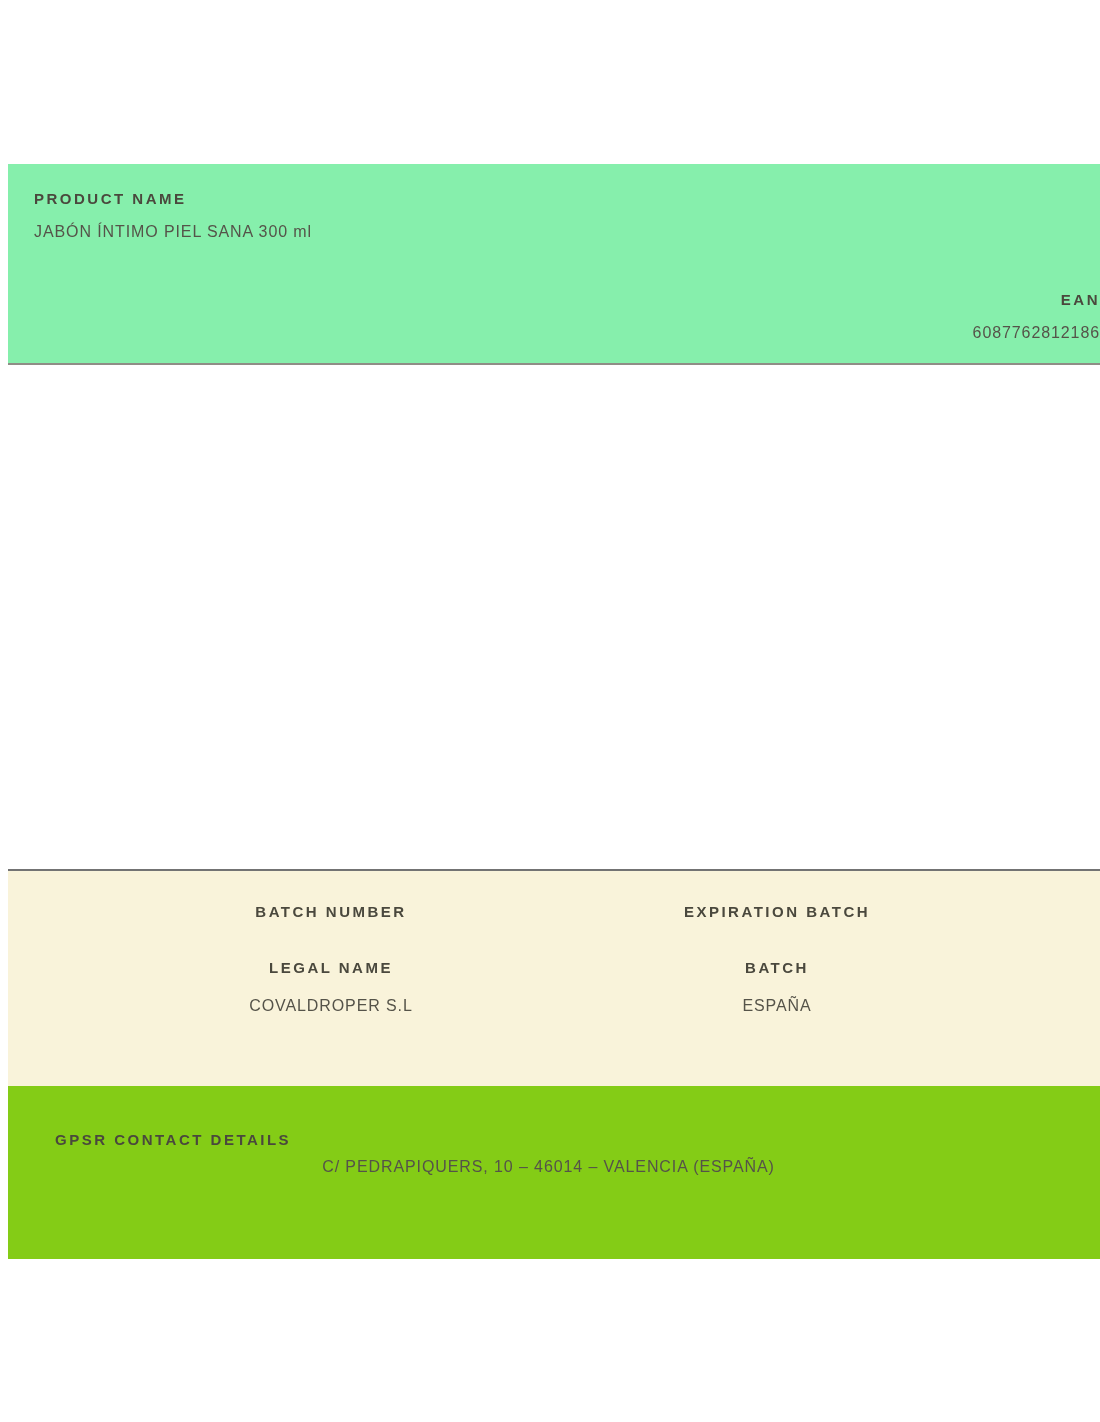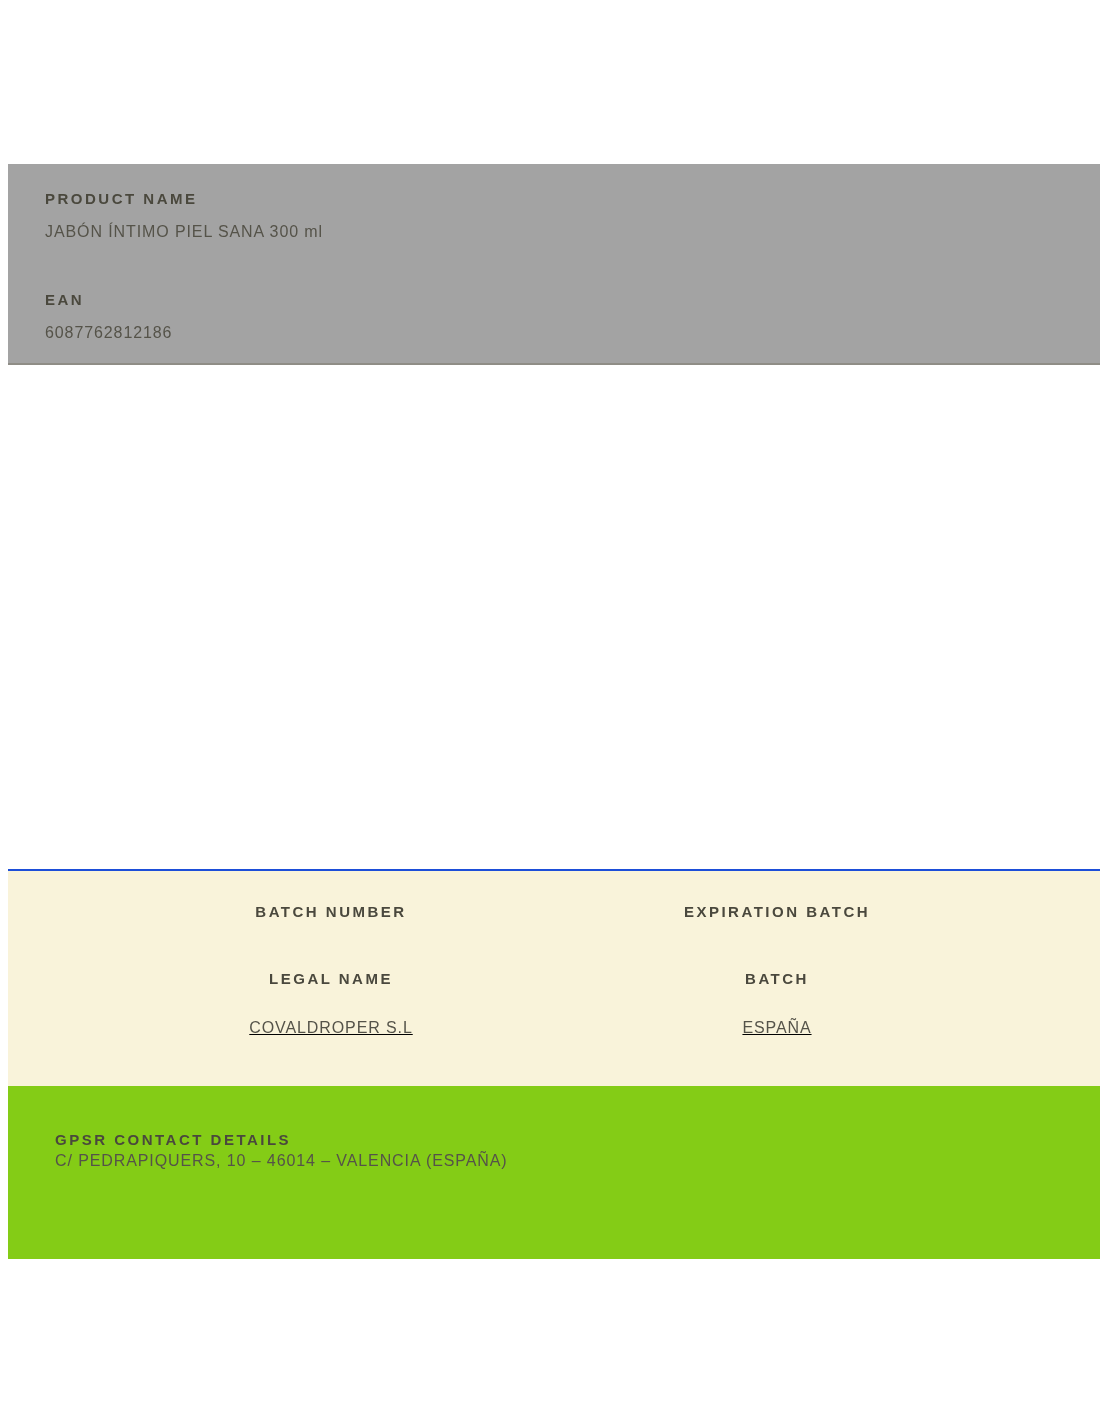--- a/index.html
+++ b/index.html
@@ -29,62 +29,62 @@
     color: #555349;
     line-height: 19px;
   }
   
   .section-product {
     position: absolute;
     left: 8px;
     right: 0;
     top: 164px;
     height: 201px;
-    background: #a3a3a3;
+    background: #86efac;
     border-bottom: 2px solid #8f8d86;
     box-sizing: border-box;
-    padding: 26px 0 0 37px;
+    padding: 26px 0 0 26px;
   }
   .section-product .label { margin-bottom: 14px; }
-  .section-product .field + .field { margin-top: 50px; }
+  .section-product .field + .field { margin-top: 50px; text-align: right; }
   
   
   .section-batch {
     position: absolute;
     left: 8px;
     right: 0;
     top: 869px;
     height: 240px;
     background: #f9f3da;
-    border-top: 2px solid #1d4ed8;
+    border-top: 2px solid #737373;
     border-bottom: 2px solid #8f8d86;
     box-sizing: border-box;
     padding: 32px 100px 0 100px;
   }
   .grid-row {
     display: grid;
     grid-template-columns: 1fr 1fr;
     text-align: center;
   }
-  .grid-row.values { margin-top: 30px; min-height: 19px; text-decoration: underline; }
+  .grid-row.values { margin-top: 19px; min-height: 19px; }
   .grid-row.second-labels { }
   
   .section-gpsr {
     position: absolute;
     left: 8px;
     right: 0;
     top: 1086px;
     height: 173px;
     background: #84cc16;
     box-sizing: border-box;
     padding: 45px 58px 0 47px;
   }
   .section-gpsr .address {
-    text-align: left;
-    margin-top: 2px;
+    text-align: center;
+    margin-top: 8px;
   }
 </style>
 </head>
 <body>
 
 <div class="page">
 
   <section class="section-product">
     <div class="field">
       <div class="label">PRODUCT NAME</div>

